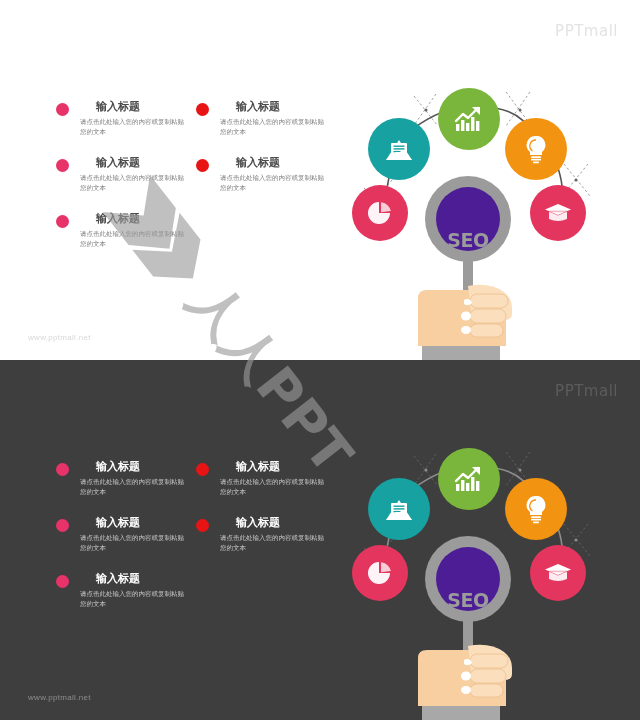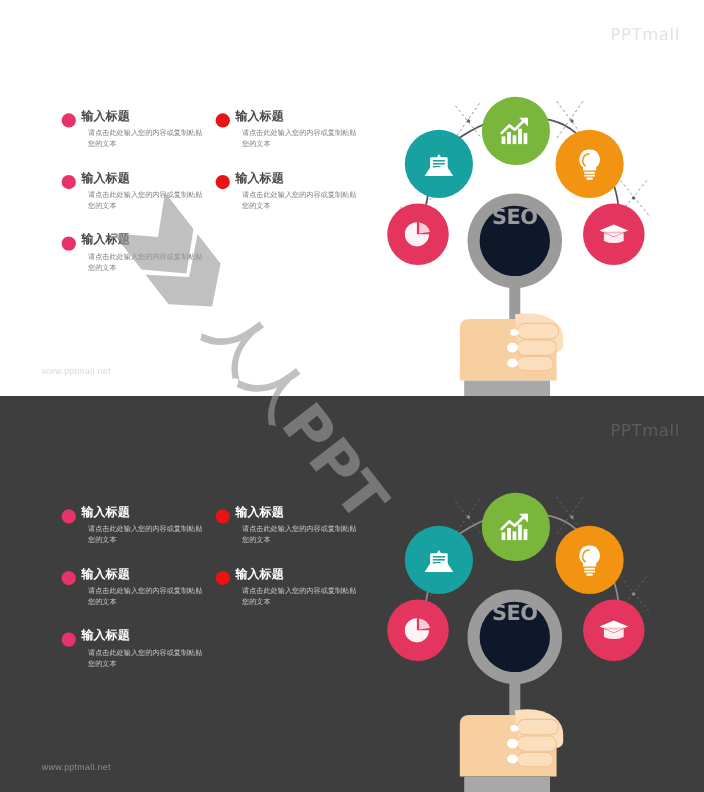--- a/index.html
+++ b/index.html
@@ -20,42 +20,42 @@
     position:absolute; right:22px; top:22px;
     font-size:15px; letter-spacing:.5px;
     font-weight:400;
     font-family:"DejaVu Sans",sans-serif;
   }
   .light .brand { color:#e3e3e3; }
   .dark  .brand { color:#5c5c5c; }
 
   
   .footer-url {
-    position:absolute; left:38px; bottom:18px;
+    position:absolute; left:28px; bottom:18px;
     font-size:8px; letter-spacing:.3px;
   }
   .light .footer-url { color:#d8d8d8; }
   .dark  .footer-url { color:#8d8d8d; }
 
   
   .items {
     position:absolute;
     left:56px; top:100px;
     width:275px;
   }
   .item {
     position:absolute;
     width:130px;
   }
   .item .bullet {
     position:absolute; left:0; top:3px;
     width:13px; height:13px; border-radius:50%;
   }
   .item .title {
-    margin-left:18px;
+    margin-left:40px;
     font-size:11px;
     font-weight:700;
     line-height:13px;
     white-space:nowrap;
   }
   .item .desc {
     margin-left:24px;
     margin-top:4px;
     font-size:6.5px;
     line-height:10px;
@@ -93,22 +93,22 @@
   
   .magnifier { position:absolute; left:95px; top:96px; width:86px; height:150px; }
   .mag-ring {
     position:absolute; left:0; top:0;
     width:86px; height:86px; border-radius:50%;
     background:#9b9b9b;
     display:flex; align-items:center; justify-content:center;
   }
   .mag-lens {
     width:64px; height:64px; border-radius:50%;
-    background:#0f172a;
-    display:flex; align-items:flex-start; justify-content:center;
+    background:#4c1d95;
+    display:flex; align-items:flex-end; justify-content:center;
   }
   .mag-text {
     font-family:"DejaVu Sans",sans-serif;
     font-weight:700; font-size:19px;
     color:#9b9b9b; letter-spacing:-.5px;
   }
   .mag-handle {
     position:absolute; left:38px; top:82px;
     width:10px; height:52px; background:#9b9b9b; border-radius:2px;
   }

